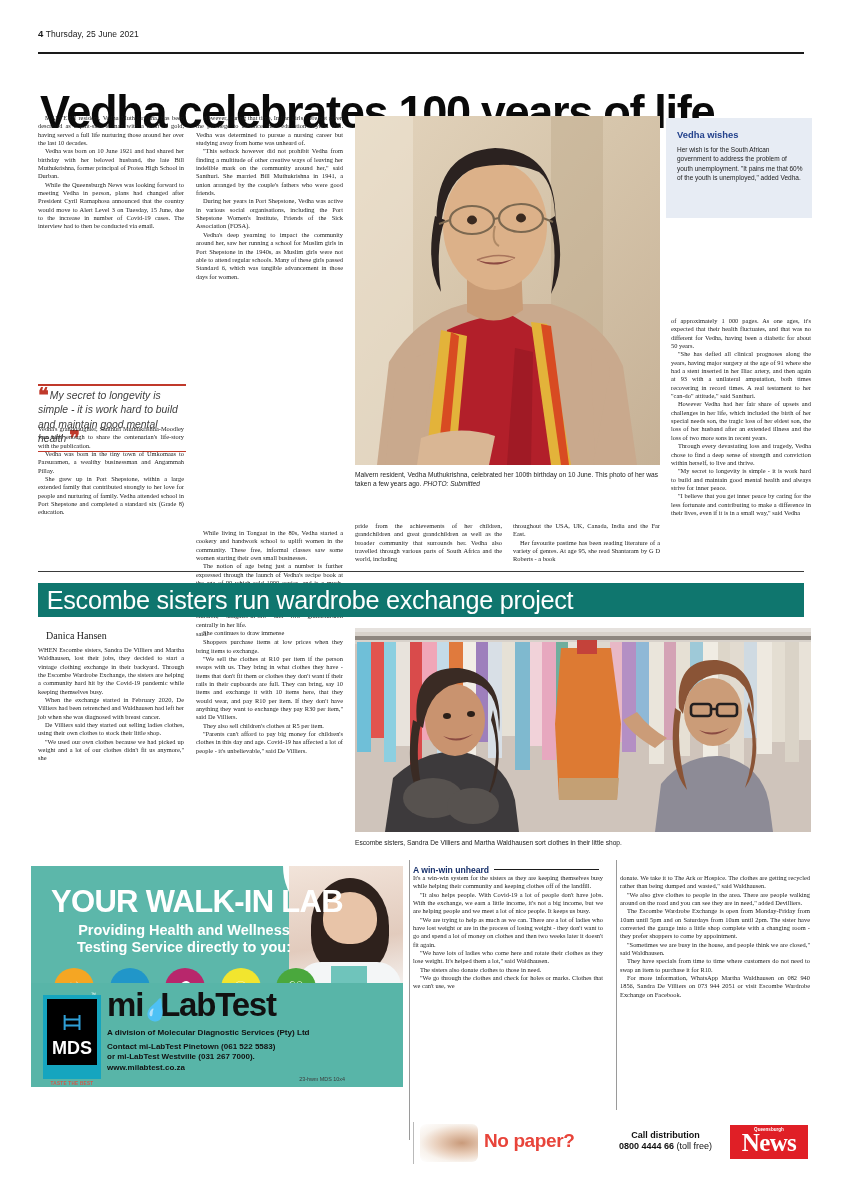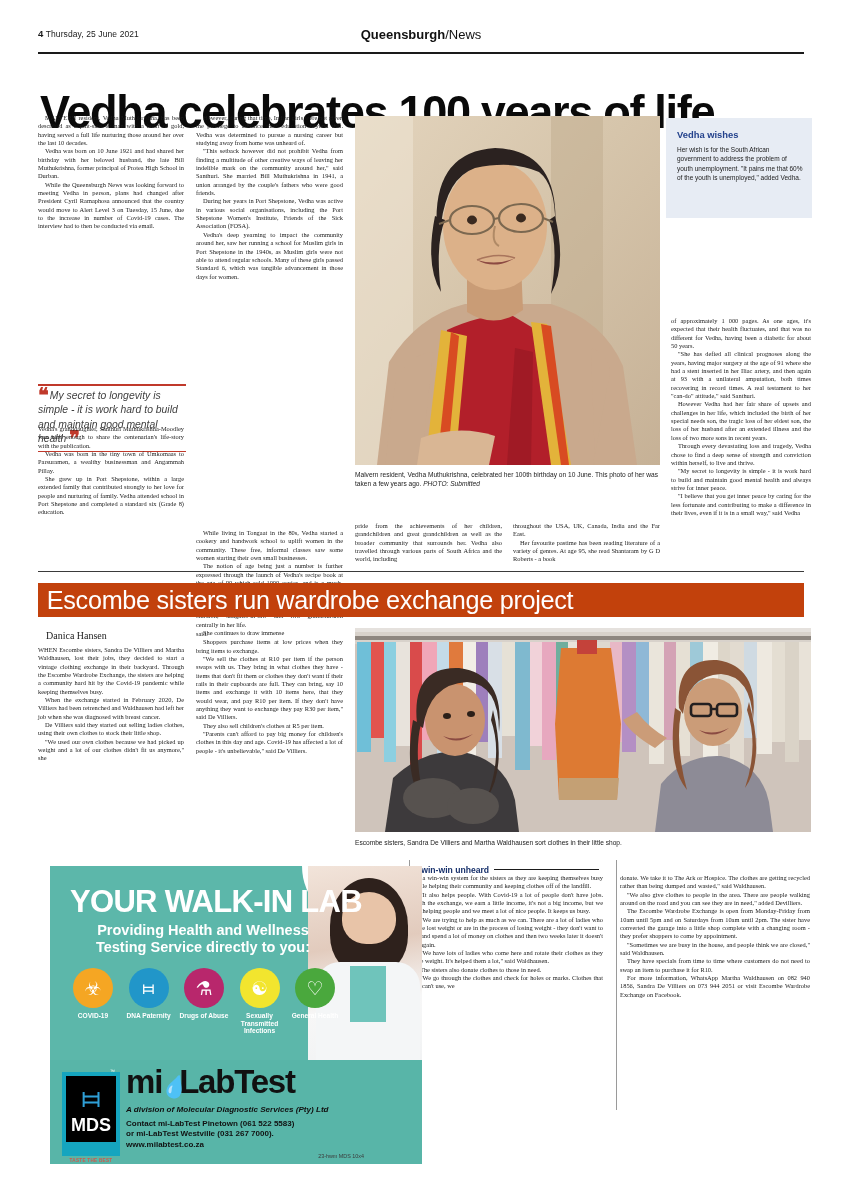--- a/index.html
+++ b/index.html
@@ -60,21 +60,21 @@
   .vbox{position:absolute;left:666px;top:118px;width:146px;height:100px;background:#e7ecf4;}
   .vbox-title{font-family:"Liberation Sans",sans-serif;font-weight:bold;font-size:9.4px;color:#24428c;padding:11px 11px 5px 11px;}
   .vbox-body{font-family:"Liberation Sans",sans-serif;font-size:6.5px;line-height:9.4px;color:#1b1b1b;padding:0 9px 0 11px;}
 
   
   .rule-mid{position:absolute;left:38px;top:571px;width:766px;height:1.1px;background:#3a3a3a;}
 
   
   .headbar{
     position:absolute;left:38px;top:583px;width:766px;height:34px;
-    background:#c2410c;
+    background:#0f766e;
   }
   .headbar span{
     display:block;font-family:"Liberation Sans",sans-serif;font-weight:normal;
     font-size:26px;line-height:34px;color:#ffffff;padding-left:9px;letter-spacing:-.3px;
     transform:scaleX(.97);transform-origin:left center;
   }
 
   .byline{position:absolute;left:46px;top:630px;font-family:Liberation Serif, serif;font-size:10px;color:#1b1b1b;}
 
   #a2c1{left:38px;top:646px;width:146px;}
@@ -88,21 +88,21 @@
   .subhead{position:absolute;left:413px;top:860px;width:398px;}
   .subhead .t{font-family:"Liberation Sans",sans-serif;font-weight:bold;font-size:8.6px;color:#16306b;display:inline-block;vertical-align:middle;}
   .subhead .ln{display:inline-block;vertical-align:middle;height:1.6px;background:#1b1b1b;width:105px;margin-left:5px;margin-bottom:2px;}
 
   #a2c3{left:413px;top:874px;width:190px;}
   #a2c4{left:620px;top:874px;width:190px;}
 
   .vline{position:absolute;background:#9a9a9a;width:1px;}
 
   
-  .ad{position:absolute;left:31px;top:866px;width:372px;height:298px;background:#58b5a8;overflow:hidden;margin-left:19px;}
+  .ad{position:absolute;left:31px;top:866px;width:372px;height:221px;background:#58b5a8;overflow:hidden;}
   .ad-top{position:absolute;left:0;top:0;right:0;height:196px;background:#5cb7aa;}
   .ad-corner{position:absolute;right:0;top:0;width:120px;height:60px;background:#ffffff;border-bottom-left-radius:100px;}
   .ad-h1{position:absolute;left:20px;top:20px;font-family:"Liberation Sans",sans-serif;font-weight:bold;font-size:31px;line-height:31px;color:#ffffff;letter-spacing:-.7px;}
   .ad-h2{position:absolute;left:20px;top:56px;width:266px;text-align:center;font-family:"Liberation Sans",sans-serif;font-weight:bold;font-size:14.5px;line-height:17px;color:#ffffff;}
   .ad-icons{position:absolute;left:18px;top:102px;width:272px;display:flex;justify-content:space-between;}
   .ad-ic{width:50px;text-align:center;}
   .ad-ic .circ{width:40px;height:40px;border-radius:50%;margin:0 auto 4px auto;display:flex;align-items:center;justify-content:center;font-size:19px;color:#fff;}
   .ad-ic .lbl{font-family:"Liberation Sans",sans-serif;font-weight:bold;font-size:6.6px;line-height:7.6px;color:#ffffff;}
   .ad-person{position:absolute;right:-4px;top:0;width:118px;height:250px;
     background:linear-gradient(170deg,#f2e4da 0%,#e2cbbd 32%,#f7f7f7 55%,#eceff1 100%);}
@@ -113,21 +113,21 @@
 
   .ad-bot{position:absolute;left:0;bottom:0;right:0;height:104px;background:#58b5a8;}
   .ad-logo{position:absolute;left:12px;bottom:8px;width:58px;height:84px;background:#15a5bf;padding:0;}
   .ad-logo-inner{position:absolute;left:4px;top:4px;right:4px;bottom:14px;background:#000000;}
   .ad-logo-dna{position:absolute;left:50%;top:6px;transform:translateX(-50%);color:#2f9fd6;font-size:30px;line-height:30px;}
   .ad-logo-mds{position:absolute;left:50%;bottom:6px;transform:translateX(-50%);color:#ffffff;font-family:"Liberation Sans",sans-serif;font-weight:bold;font-size:18px;}
   .ad-logo-tm{position:absolute;left:60px;bottom:90px;color:#ffffff;font-size:5px;font-family:"Liberation Sans",sans-serif;}
   .ad-logo-cap{position:absolute;left:12px;bottom:1px;width:58px;text-align:center;color:#d0584b;font-family:"Liberation Sans",sans-serif;font-weight:bold;font-size:4.6px;letter-spacing:.3px;}
   .ad-brand{position:absolute;left:76px;bottom:62px;font-family:"Liberation Sans",sans-serif;font-weight:bold;font-size:33px;line-height:33px;color:#111111;letter-spacing:-1.2px;}
   .ad-brand .tube{display:inline-block;width:17px;color:#2f9fd6;text-align:center;transform:rotate(20deg);font-size:22px;}
-  .ad-div{position:absolute;left:76px;bottom:50px;font-family:"Liberation Sans",sans-serif;font-weight:bold;font-size:8.1px;color:#111111;font-style:italic;}
+  .ad-div{position:absolute;left:76px;bottom:50px;font-family:"Liberation Sans",sans-serif;font-weight:bold;font-size:8.1px;color:#111111;}
   .ad-contact{position:absolute;left:76px;bottom:14px;font-family:"Liberation Sans",sans-serif;font-weight:bold;font-size:8px;line-height:10.5px;color:#111111;}
   .ad-code{position:absolute;right:58px;bottom:5px;font-family:"Liberation Sans",sans-serif;font-size:5.4px;color:#3b3b3b;}
 
   
   .strip{position:absolute;left:413px;top:1122px;width:398px;height:42px;background:#ffffff;border-left:1px solid #b9b9b9;}
   .strip-roll{position:absolute;left:6px;top:2px;width:58px;height:38px;background:radial-gradient(ellipse at 72% 50%,#c99a7a 0%,#e8cdb9 40%,#f8f2ec 70%,#ffffff 100%);border-radius:6px;}
   .strip-nopaper{position:absolute;left:70px;top:8px;font-family:"Liberation Sans",sans-serif;font-weight:bold;font-size:19px;color:#e8443a;letter-spacing:-.4px;}
   .strip-call{position:absolute;left:205px;top:8px;text-align:center;font-family:"Liberation Sans",sans-serif;font-weight:bold;font-size:9px;line-height:11px;color:#111;}
   .strip-call .free{font-weight:normal;}
   .strip-logo{position:absolute;right:4px;top:3px;width:78px;height:34px;background:#e01f26;}
@@ -136,23 +136,20 @@
 </style>
 </head>
 <body>
 
 <div class="page">
 
   <div class="masthead">
     <div class="folio">
       <b>4</b>
       <span>Thursday, 25 June 2021</span>
-    </div>
-    <div class="mast-center">
-      <span class="bold">Queensburgh</span><span class="light">/News</span>
     </div>
   </div>
   <div class="rule-top"></div>
 
   <h1 class="headline1">Vedha celebrates 100 years of life</h1>
 
   <div class="col" id="a1c1">
     <p>MALVERN resident, Vedha Muthukrishna, has been described as a pint-size woman with a heart of gold, having served a full life nurturing those around her over the last 10 decades.</p>
     <p>Vedha was born on 10 June 1921 and had shared her birthday with her beloved husband, the late Bill Muthukrishna, former principal of Protea High School in Durban.</p>
     <p>While the Queensburgh News was looking forward to meeting Vedha in person, plans had changed after President Cyril Ramaphosa announced that the country would move to Alert Level 3 on Tuesday, 15 June, due to the increase in number of Covid-19 cases. The interview had to then be conducted via email.</p>
@@ -429,14 +426,26 @@
       <div class="ad-div">A division of Molecular Diagnostic Services  (Pty) Ltd</div>
       <div class="ad-contact">
         <div>Contact mi-LabTest Pinetown (061 522 5583)</div>
         <div>or mi-LabTest Westville (031 267 7000).</div>
         <div>www.milabtest.co.za</div>
       </div>
       <div class="ad-code">23-hwm MDS 10x4</div>
     </div>
   </div>
 
+  <div class="strip">
+    <div class="strip-roll"></div>
+    <div class="strip-nopaper">No paper?</div>
+    <div class="strip-call">
+      <div>Call distribution</div>
+      <div><span>0800 4444 66</span> <span class="free">(toll free)</span></div>
+    </div>
+    <div class="strip-logo">
+      <div class="sm">Queensburgh</div>
+      <div class="bg">News</div>
+    </div>
+  </div>
 
 </div>
 
 </body></html>

